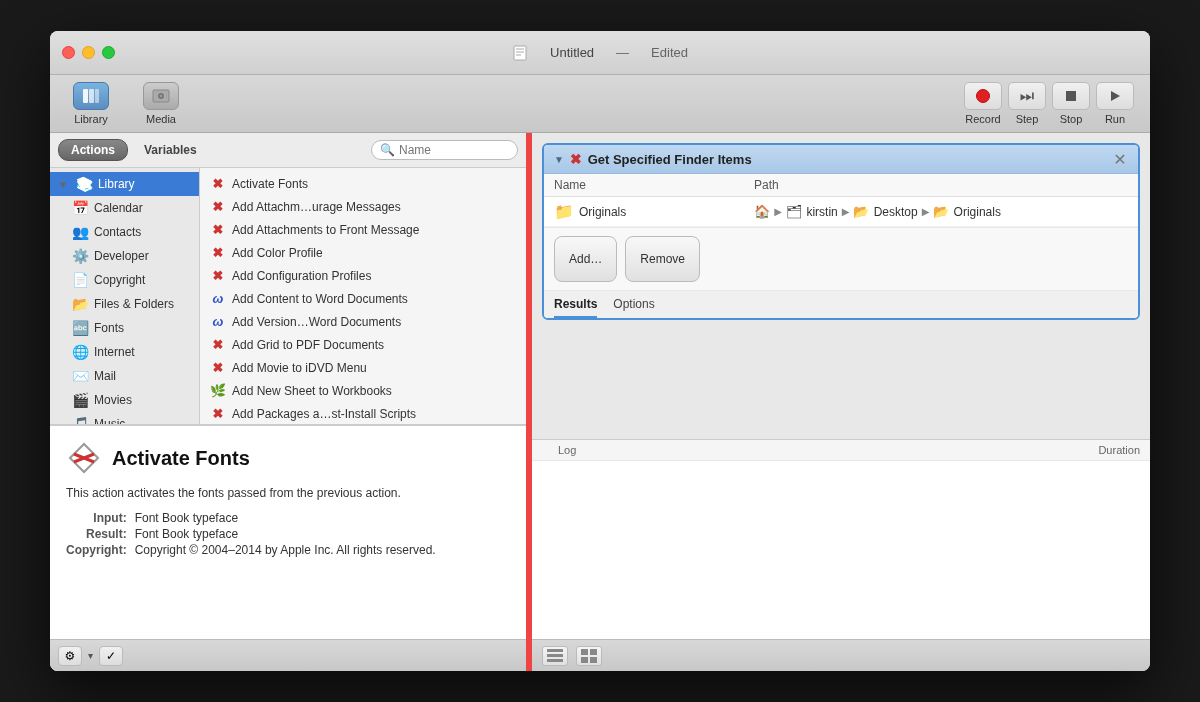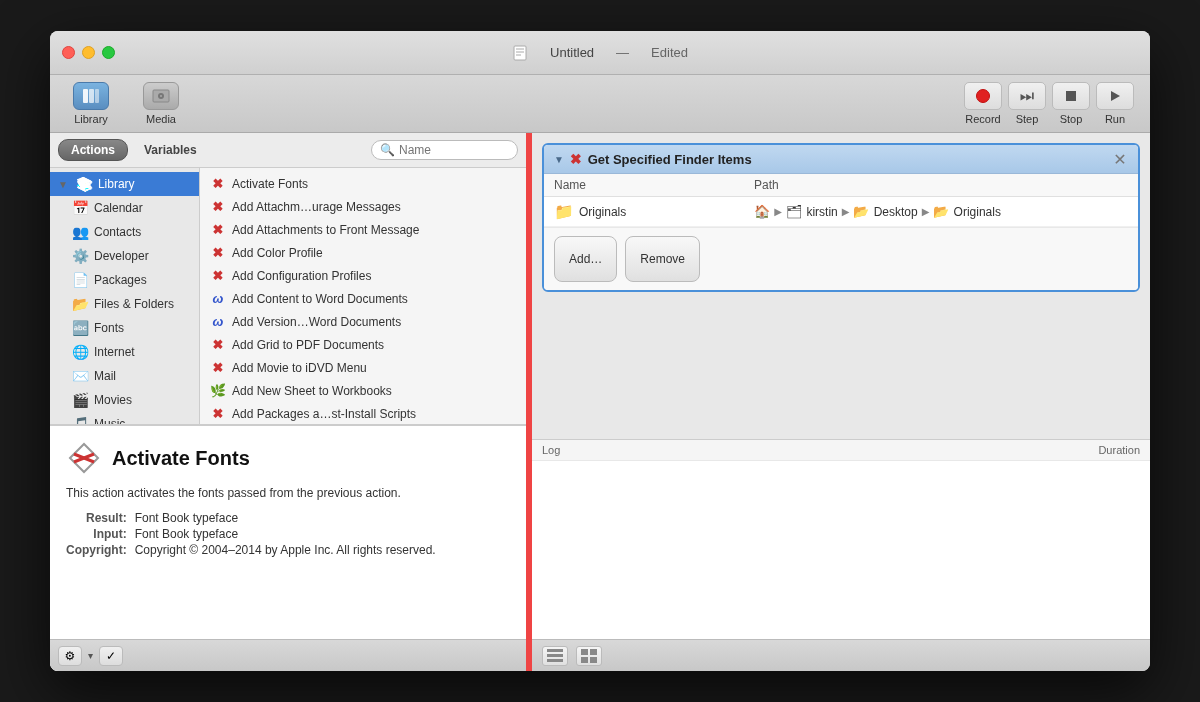--- a/index.html
+++ b/index.html
@@ -433,21 +433,21 @@
       display: flex;
       padding: 4px 10px;
       border-bottom: 1px solid #e8e8e8;
       background: #f5f5f5;
     }
     .log-col {
       font-size: 11px;
       color: #666;
       font-weight: 500;
     }
-    .log-col-log { flex: 1; }
+    .log-col-log { flex: 1; margin-left: 16px; }
     .log-col-dur { width: 80px; text-align: right; }
     .log-body { flex: 1; }
     
     .right-bottom-toolbar {
       height: 32px;
       background: linear-gradient(to bottom, #d8d8d8, #c8c8c8);
       border-top: 1px solid #bbb;
       display: flex;
       align-items: center;
       padding: 0 10px;
@@ -569,21 +569,21 @@
           <div class="cat-item" style="padding-left:22px">
             <span class="cat-icon">👥</span>
             <span>Contacts</span>
           </div>
           <div class="cat-item" style="padding-left:22px">
             <span class="cat-icon">⚙️</span>
             <span>Developer</span>
           </div>
           <div class="cat-item" style="padding-left:22px">
             <span class="cat-icon">📄</span>
-            <span>Packages</span>
+            <span>Copyright</span>
           </div>
           <div class="cat-item" style="padding-left:22px">
             <span class="cat-icon">📂</span>
             <span>Files &amp; Folders</span>
           </div>
           <div class="cat-item" style="padding-left:22px">
             <span class="cat-icon">🔤</span>
             <span>Fonts</span>
           </div>
           <div class="cat-item" style="padding-left:22px">
@@ -662,25 +662,25 @@
               <line x1="8" y1="14" x2="28" y2="22" stroke="#cc3333" stroke-width="3"></line>
               <line x1="8" y1="22" x2="28" y2="14" stroke="#cc3333" stroke-width="3"></line>
             </svg>
           </div>
           <span class="info-title">Activate Fonts</span>
         </div>
         <p class="info-desc">This action activates the fonts passed from the previous action.</p>
         <table class="info-table">
           <tbody>
               <tr>
-            <td>Result:</td>
+            <td>Input:</td>
             <td>Font Book typeface</td>
           </tr>
           <tr>
-            <td>Input:</td>
+            <td>Result:</td>
             <td>Font Book typeface</td>
           </tr>
           <tr>
             <td>Copyright:</td>
             <td>Copyright © 2004–2014 by Apple Inc. All rights reserved.</td>
           </tr>
         </tbody>
           </table>
       </div>
 
@@ -737,20 +737,24 @@
                       <span style="font-size:12px;">Originals</span>
                     </div>
                   </td>
                 </tr>
               </tbody>
             </table>
             <div class="block-footer">
               <button class="block-footer-btn">Add…</button>
               <button class="block-footer-btn">Remove</button>
             </div>
+            <div class="block-tabs">
+              <span class="block-tab active">Results</span>
+              <span class="block-tab">Options</span>
+            </div>
           </div>
         </div>
       </div>
 
       <div class="log-panel">
         <div class="log-header">
           <span class="log-col log-col-log">Log</span>
           <span class="log-col log-col-dur">Duration</span>
         </div>
         <div class="log-body"></div>

